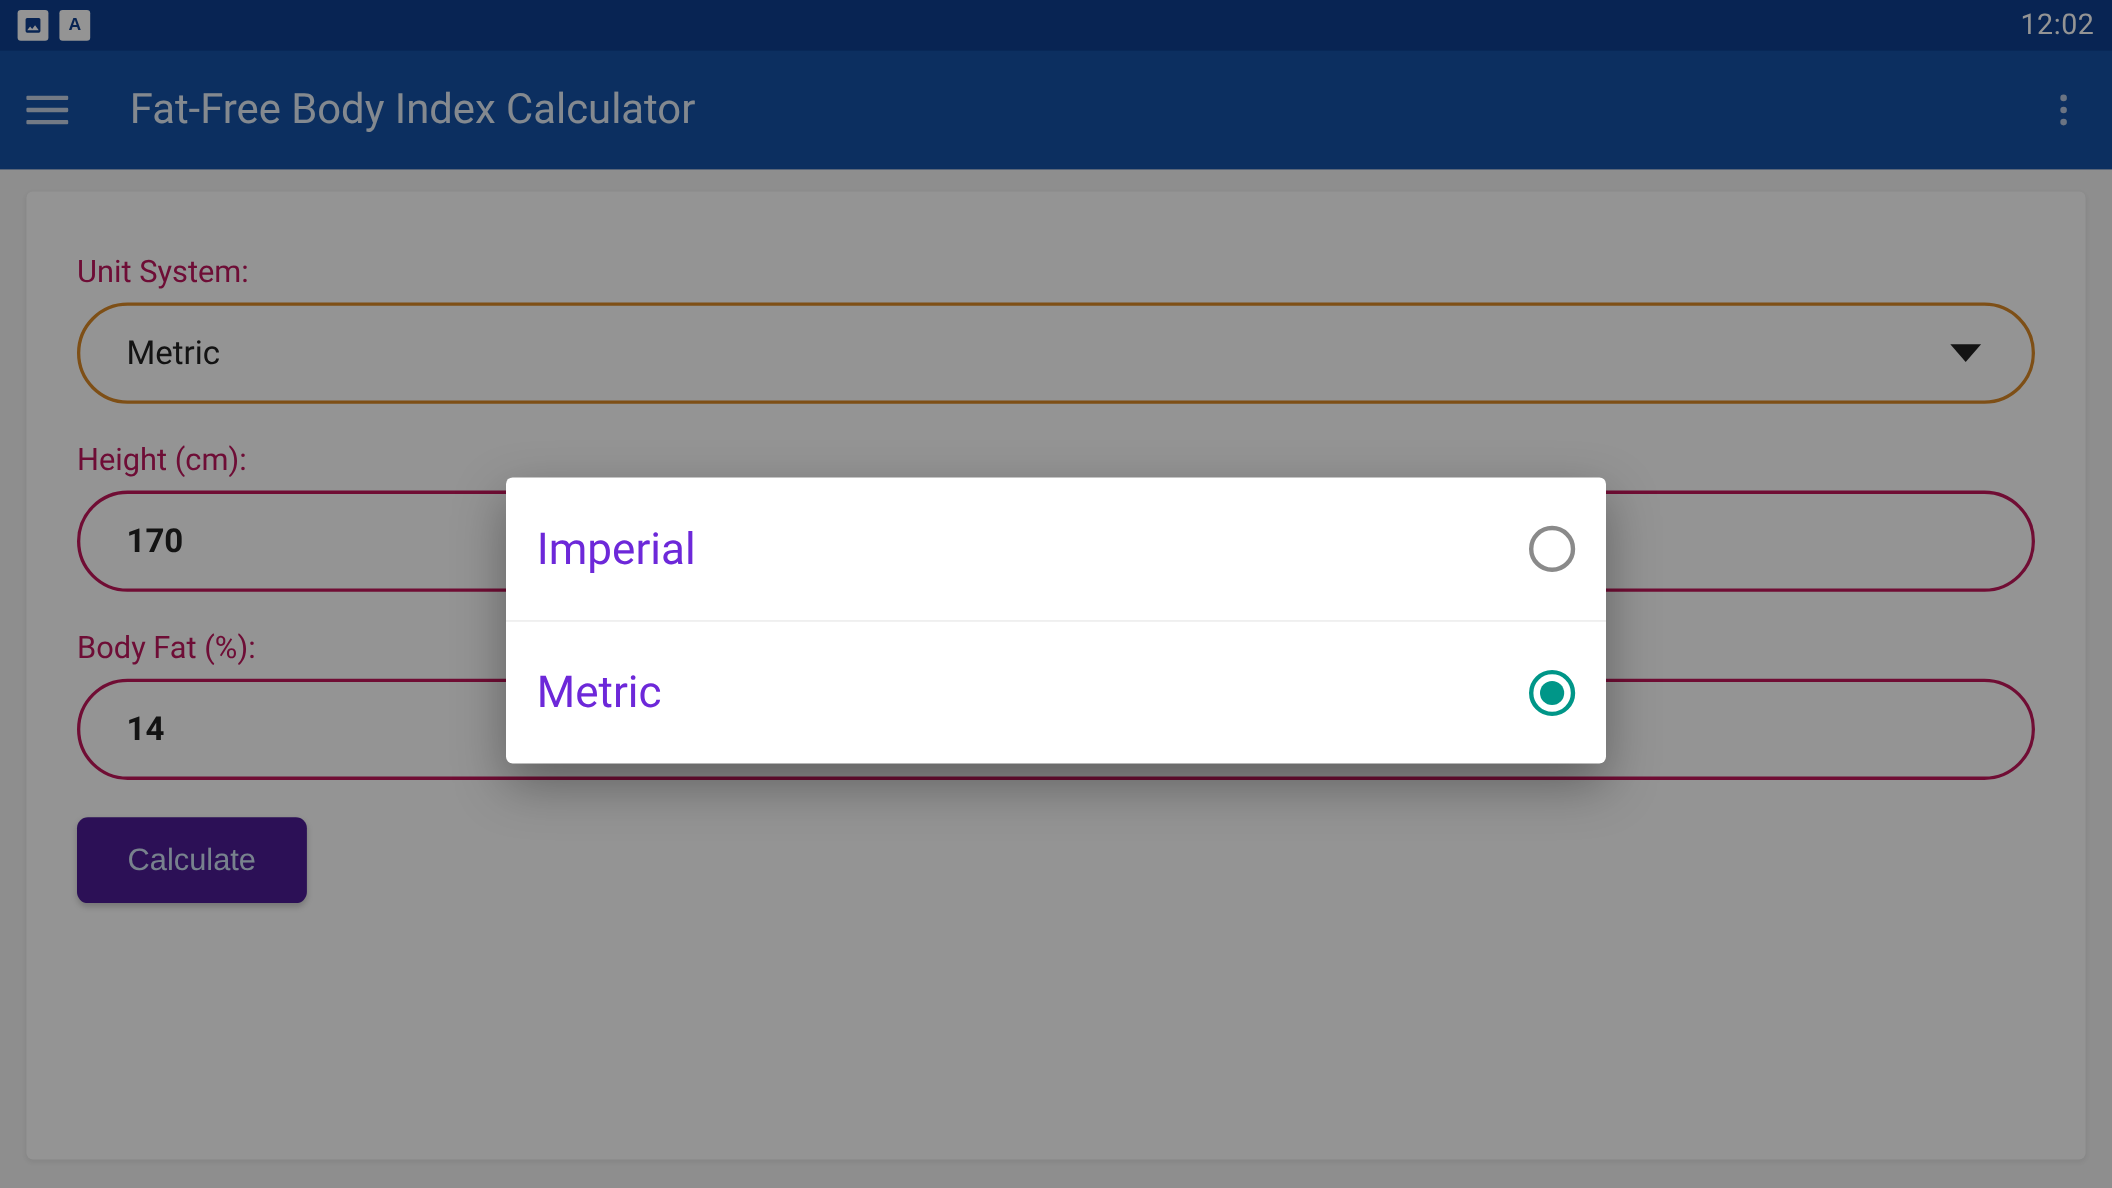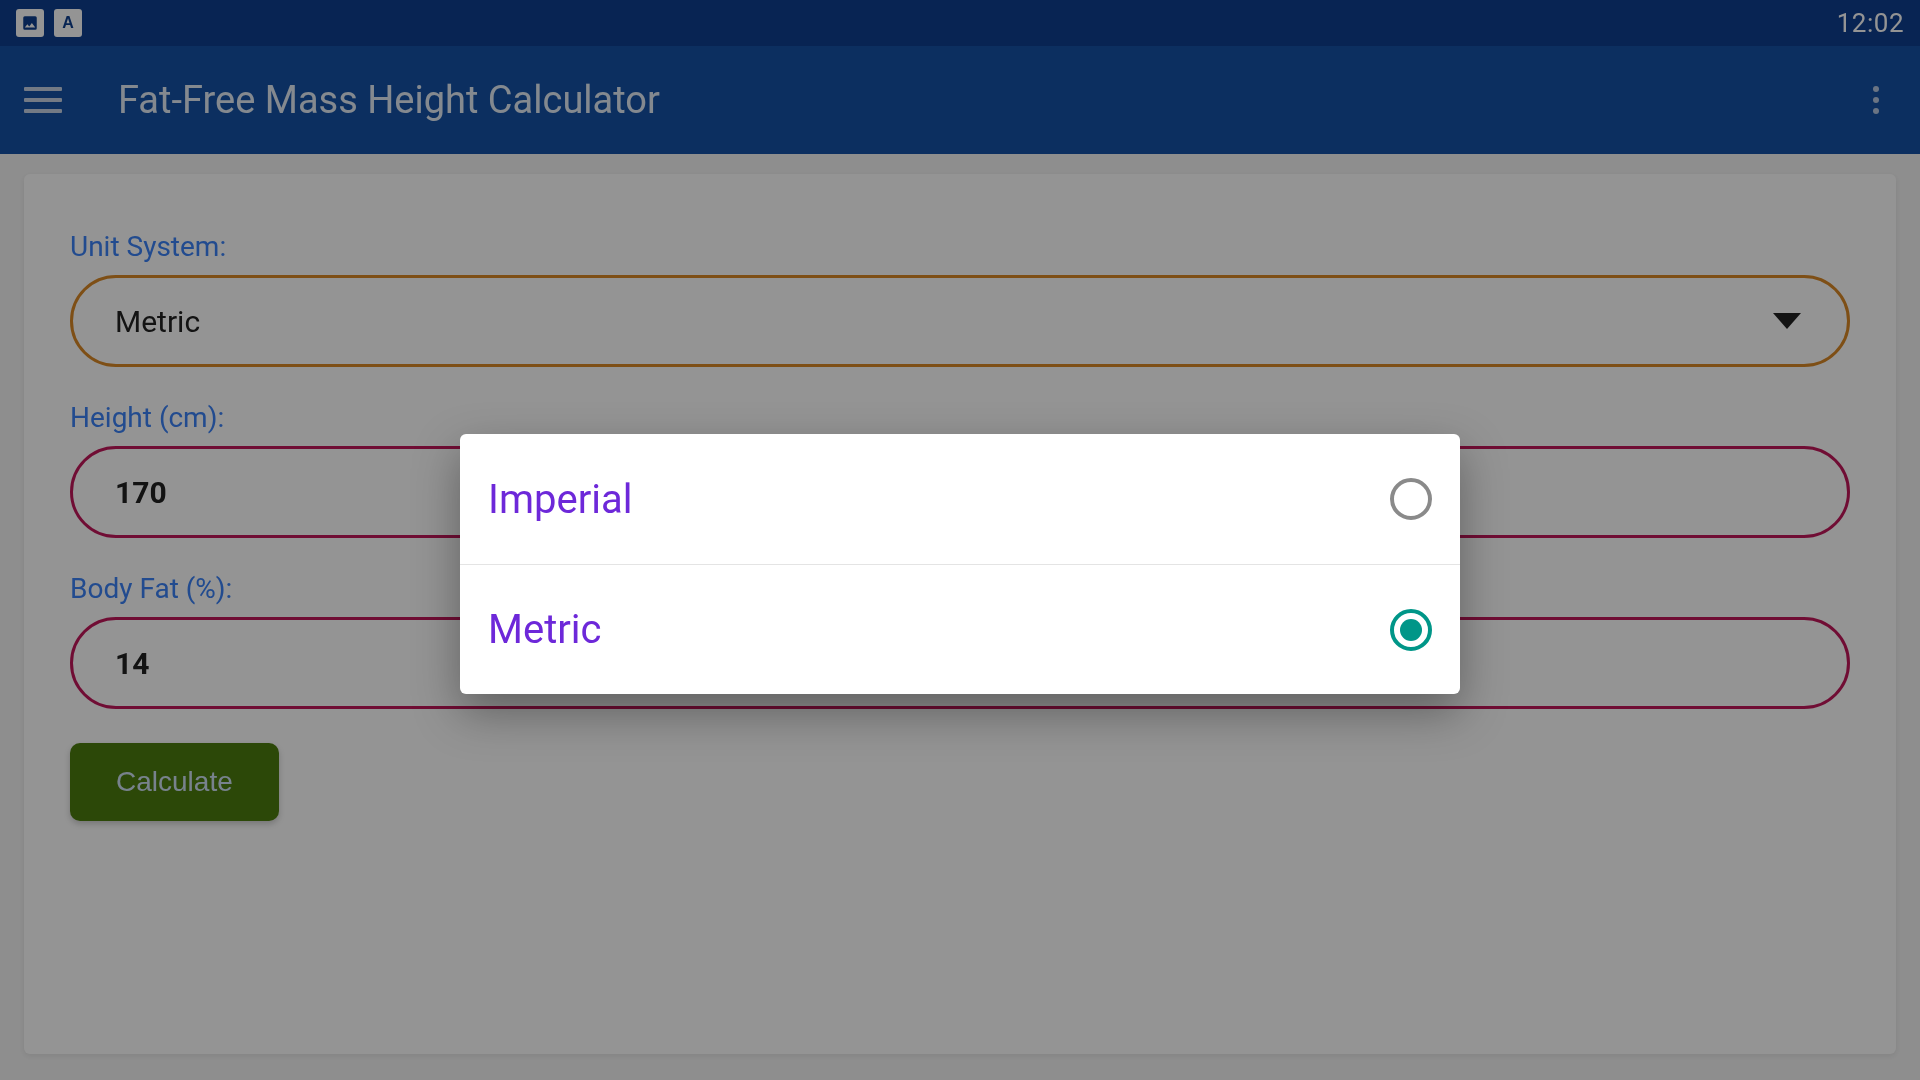--- a/index.html
+++ b/index.html
@@ -61,21 +61,21 @@
   .card {
     position: absolute;
     top: 20px; left: 24px; right: 24px; bottom: 26px;
     background: #fff;
     border-radius: 6px;
     box-shadow: 0 2px 6px rgba(0,0,0,0.08);
     padding: 56px 46px;
   }
 
   .field-group { margin-bottom: 34px; }
-  .field-label { font-size: 28px; color: #3b82f6; margin-bottom: 12px; }
+  .field-label { font-size: 28px; color: #be185d; margin-bottom: 12px; }
   .field-input {
     width: 100%;
     height: 92px;
     border-radius: 46px;
     border: 3px solid;
     padding: 0 42px;
     font-size: 30px;
     color: #222;
     display: flex;
     align-items: center;
@@ -91,21 +91,21 @@
     transform: translateY(-50%);
     width: 0; height: 0;
     border-left: 14px solid transparent;
     border-right: 14px solid transparent;
     border-top: 16px solid #222;
   }
 
   .calc-btn {
     height: 78px;
     padding: 0 46px;
-    background: #4d7c0f;
+    background: #4c1d95;
     color: #cfe1f3;
     font-size: 28px;
     border: none;
     border-radius: 10px;
     cursor: pointer;
     display: inline-flex;
     align-items: center;
     box-shadow: 0 3px 6px rgba(0,0,0,0.2);
   }
 
@@ -164,21 +164,21 @@
   </div>
   <div class="status-right">12:02</div>
 </div>
 
 <div class="app-bar">
   <div class="hamburger">
     <span></span>
       <span></span>
       <span></span>
   </div>
-  <div class="app-title">Fat-Free Mass Height Calculator</div>
+  <div class="app-title">Fat-Free Body Index Calculator</div>
   <div class="more-btn">
     <span></span>
       <span></span>
       <span></span>
   </div>
 </div>
 
 <div class="page-bg">
   <div class="card">
 

